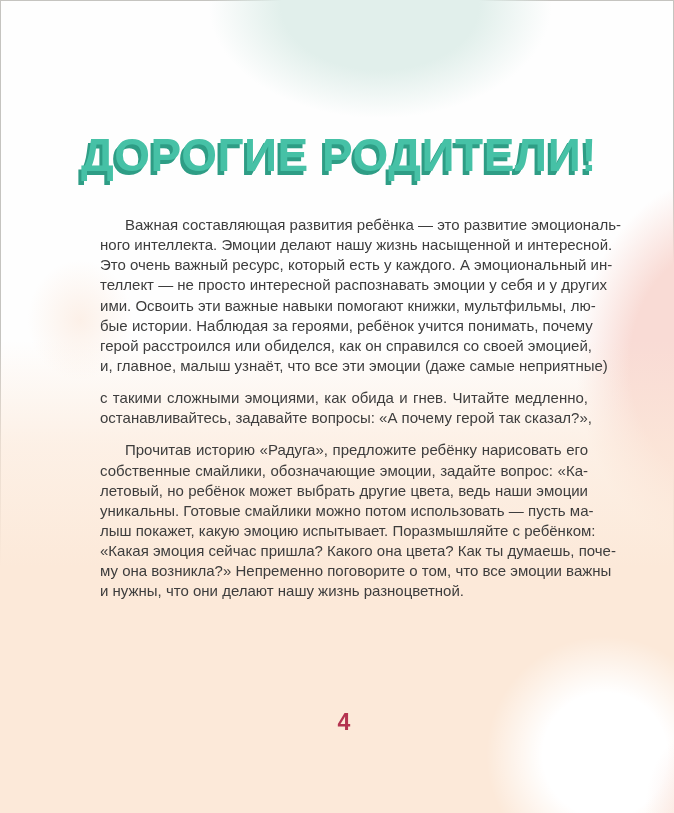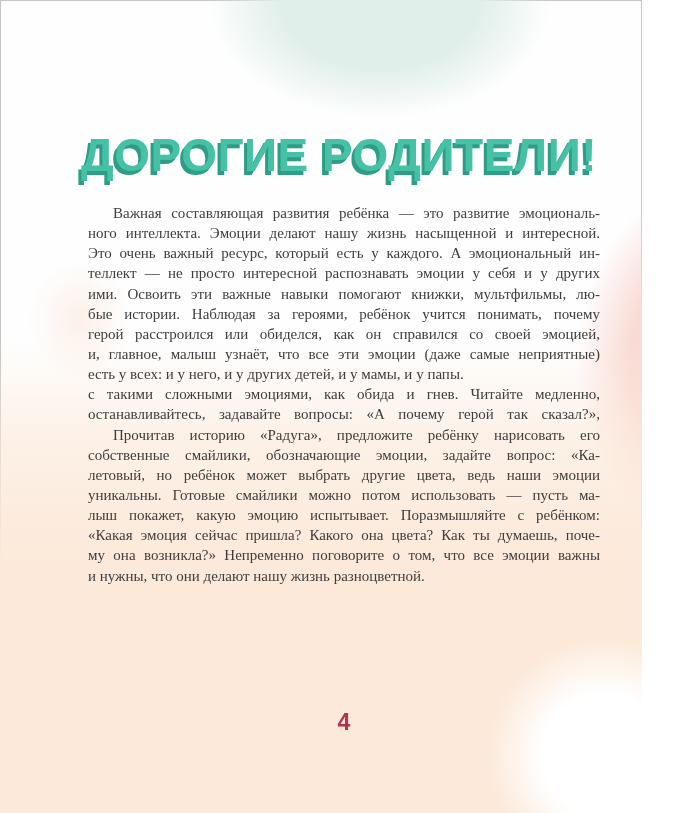--- a/index.html
+++ b/index.html
@@ -1,24 +1,23 @@
 <!DOCTYPE html>
 <html style="--title-teal: #46c1a6; --title-shadow: #2e9d85; --body-text: #3d3d3d; --page-number: #b43350; --bg-mint: #e1efeb; --bg-pink: #f9dbd5; --bg-peach: #fce9d9;"><head>
 <meta charset="utf-8">
 <style>
   html, body { margin: 0; padding: 0; background: #ffffff; }
   .page {
     position: relative;
-    width: 598px;
+    width: 674px;
     height: 813px;
     overflow: hidden;
     background: #fefefe;
     box-shadow: inset 0 0 0 1px rgba(150,148,140,0.55);
     font-family: "Liberation Sans", "DejaVu Sans", sans-serif;
-    padding-left: 44px;
   }
   .blob { position: absolute; pointer-events: none; }
   .blob-mint {
     left: 160px; top: -140px; width: 440px; height: 290px;
     background: radial-gradient(ellipse closest-side, var(--bg-mint, #e1efeb) 0%, var(--bg-mint, #e1efeb) 45%, rgba(225,239,235,0) 78%);
   }
   .blob-pink-right {
     left: 540px; top: 130px; width: 360px; height: 470px;
     background: radial-gradient(ellipse closest-side, var(--bg-pink, #f9dbd5) 0%, var(--bg-pink, #f9dbd5) 50%, rgba(249,219,213,0) 80%);
   }
@@ -49,21 +48,21 @@
     color: var(--title-teal, #46c1a6);
     text-shadow: -3px 4px 0 var(--title-shadow, #2e9d85);
     white-space: nowrap;
   }
   .text-block {
     position: absolute;
     left: 88px; top: 203px; width: 512px;
     color: var(--body-text, #3d3d3d);
     font-size: 15px;
   }
-  .para { margin: 0; font-family: Liberation Serif, serif; }
+  .para { margin: 12px; }
   .line {
     line-height: 20.15px;
     height: 20.15px;
     text-align: justify;
     text-align-last: justify;
     white-space: nowrap;
   }
   .line.first { padding-left: 25px; }
   .line.last { text-align-last: left; white-space: normal; }
   .page-number {
@@ -91,21 +90,20 @@
   <div class="text-block">
       <div class="para">
         <div class="line first">Важная составляющая развития ребёнка — это развитие эмоциональ-</div>
         <div class="line">ного интеллекта. Эмоции делают нашу жизнь насыщенной и интересной.</div>
         <div class="line">Это очень важный ресурс, который есть у каждого. А эмоциональный ин-</div>
         <div class="line">теллект — не просто интересной распознавать эмоции у себя и у других</div>
         <div class="line">ими. Освоить эти важные навыки помогают книжки, мультфильмы, лю-</div>
         <div class="line">бые истории. Наблюдая за героями, ребёнок учится понимать, почему</div>
         <div class="line">герой расстроился или обиделся, как он справился со своей эмоцией,</div>
         <div class="line">и, главное, малыш узнаёт, что все эти эмоции (даже самые неприятные)</div>
-        <div class="line last">есть у всех: и у него, и у других детей, и у мамы, и у папы.</div>
       </div>
       <div class="para">
         <div class="line">с такими сложными эмоциями, как обида и гнев. Читайте медленно,</div>
         <div class="line">останавливайтесь, задавайте вопросы: «А почему герой так сказал?»,</div>
       </div>
       <div class="para">
         <div class="line first">Прочитав историю «Радуга», предложите ребёнку нарисовать его</div>
         <div class="line">собственные смайлики, обозначающие эмоции, задайте вопрос: «Ка-</div>
         <div class="line">летовый, но ребёнок может выбрать другие цвета, ведь наши эмоции</div>
         <div class="line">уникальны. Готовые смайлики можно потом использовать — пусть ма-</div>

